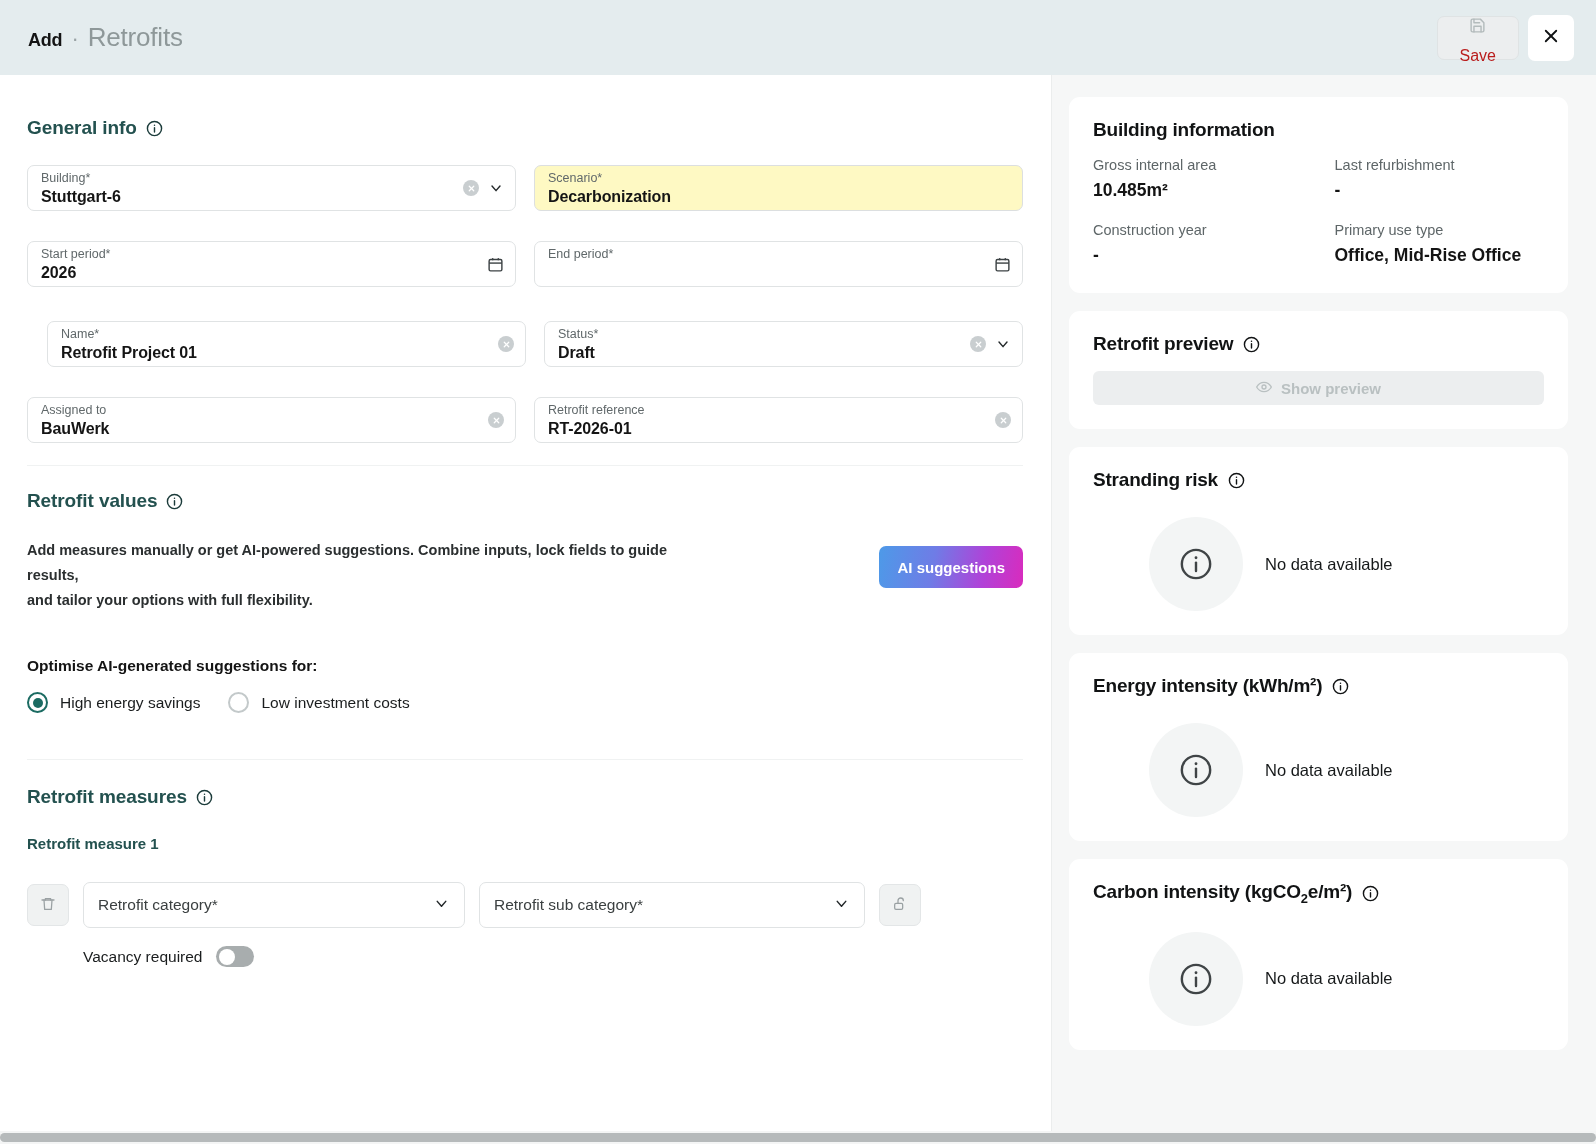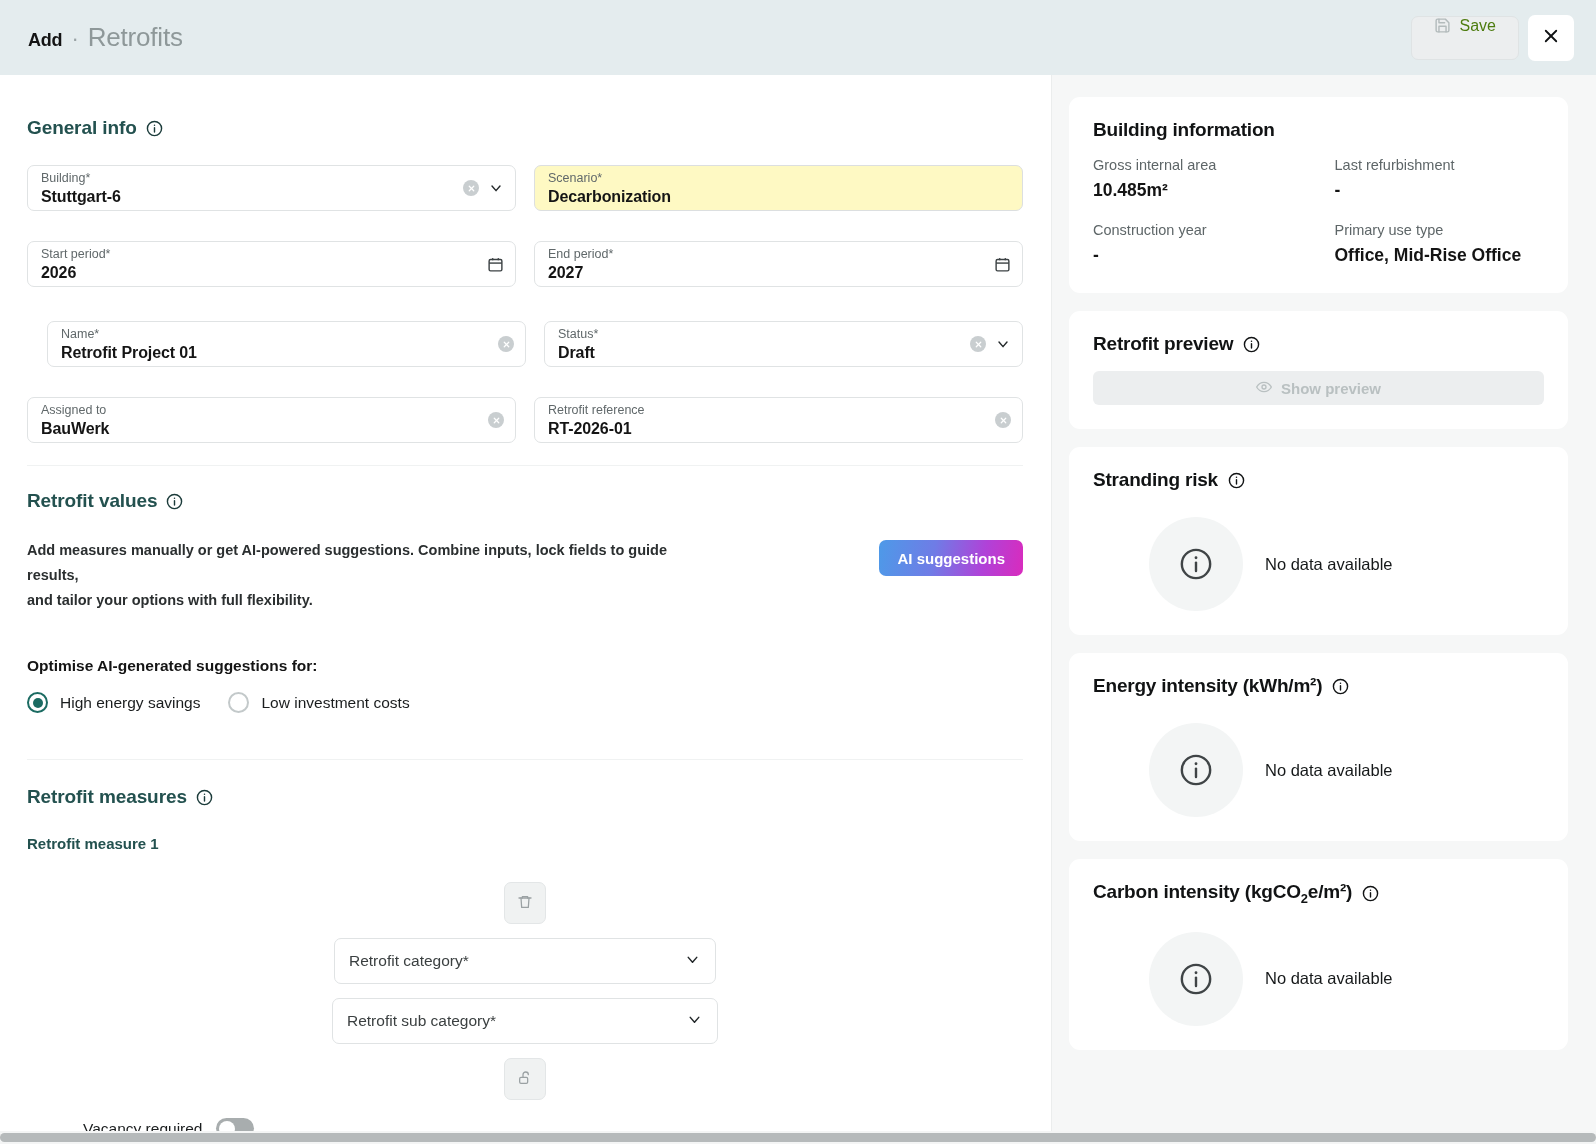--- a/index.html
+++ b/index.html
@@ -16,24 +16,24 @@
     height: 75px; background: #e4ecee;
     display: flex; align-items: center; justify-content: space-between;
     padding: 0 22px 0 28px;
   }
   .title-wrap { display: flex; align-items: baseline; gap: 9px; }
   .title-main { font-size: 18px; font-weight: 700; color: #141414; letter-spacing: -0.2px; }
   .title-dot { font-size: 22px; color: #9aa3a5; }
   .title-sub { font-size: 26px; font-weight: 400; color: #8e9899; letter-spacing: -0.2px; }
   .header-actions { display: flex; align-items: center; gap: 9px; }
   .save-btn {
-    display: flex; gap: 9px;
+    display: flex; align-items: center; gap: 9px;
     height: 44px; padding: 0 22px;
     background: #eceeef; border: 1px solid #dfe3e4; border-radius: 7px;
-    color: #4d7c0f; font-size: 16px; font-weight: 500; cursor: default;
+    color: #b91c1c; font-size: 16px; font-weight: 500; cursor: default; flex-direction: column;
   }
   .close-btn {
     width: 46px; height: 46px; background: #ffffff; border: none; border-radius: 7px;
     display: flex; align-items: center; justify-content: center; cursor: pointer;
   }
 
   
   .body-wrap { display: flex; height: 1069px; background: #fff; }
   .main-col {
     width: 1051px; padding: 42px 28px 0 27px;
@@ -73,42 +73,42 @@
   }
   .chev, .cal-ic { display: flex; align-items: center; }
 
   .divider { height: 1px; background: #f0f2f2; margin: 22px 0 0 0; }
 
   
   .rv-block { padding-top: 24px; }
   .rv-row { display: flex; justify-content: space-between; align-items: flex-start; margin-top: 26px; }
   .rv-desc { font-size: 14.5px; color: #2b2f30; line-height: 25px; max-width: 680px; font-weight: bold; }
   .ai-btn {
-    height: 36px; padding: 0 18px; border: none; border-radius: 7px;
+    height: 42px; padding: 0 18px; border: none; border-radius: 7px;
     background: linear-gradient(100deg, #4d9ae8 0%, #6f7ce6 38%, #b042d8 72%, #d92bbd 100%);
     color: #fff; font-size: 15px; font-weight: 700; cursor: pointer;
     display: flex; align-items: center; white-space: nowrap;
-    margin-top: 2px;
+    margin-top: 8px;
   }
   .opt-label { font-size: 15.5px; font-weight: 700; color: #141414; margin-top: 44px; }
   .radio-row { display: flex; align-items: center; gap: 28px; margin-top: 17px; }
   .radio-item { display: flex; align-items: center; gap: 12px; cursor: pointer; }
   .radio {
     width: 21px; height: 21px; border-radius: 50%;
     border: 2px solid #c3c9ca; background: #fff;
     display: flex; align-items: center; justify-content: center;
   }
   .radio.on { border-color: #1b6b62; }
   .radio.on::after { content: ""; width: 10px; height: 10px; border-radius: 50%; background: #1b6b62; }
   .radio-txt { font-size: 15.5px; color: #1a1d1e; }
 
   
   .rm-block { padding-top: 26px; }
   .rm-sub { color: #23514f; font-size: 15px; font-weight: 700; margin-top: 27px; }
-  .measure-row { display: flex; align-items: center; gap: 14px; margin-top: 30px; flex-direction: column; }
+  .measure-row { display: flex; align-items: center; gap: 14px; margin-top: 30px; }
   .icon-btn {
     width: 42px; height: 42px; background: #f0f2f2; border: 1px solid #e3e6e7;
     border-radius: 7px; display: flex; align-items: center; justify-content: center;
     cursor: pointer; flex: none;
   }
   .select {
     height: 46px; border: 1px solid #e0e3e4; border-radius: 7px; background: #fff;
     display: flex; align-items: center; justify-content: space-between;
     padding: 0 14px; cursor: pointer;
   }
@@ -242,21 +242,20 @@
                   <rect x="3" y="5" width="18" height="16" rx="2"></rect>
                   <line x1="3" y1="10" x2="21" y2="10"></line>
                   <line x1="8" y1="3" x2="8" y2="6"></line>
                   <line x1="16" y1="3" x2="16" y2="6"></line>
                 </svg>
             </span>
           </div>
         </div>
         <div class="field">
           <div class="field-label">End period*</div>
-          <div class="field-value">2027</div>
           <div class="field-icons">
             <span class="cal-ic">
               <svg width="17" height="17" viewBox="0 0 24 24" fill="none" stroke="#3c4244" stroke-width="2">
                   <rect x="3" y="5" width="18" height="16" rx="2"></rect>
                   <line x1="3" y1="10" x2="21" y2="10"></line>
                   <line x1="8" y1="3" x2="8" y2="6"></line>
                   <line x1="16" y1="3" x2="16" y2="6"></line>
                 </svg>
             </span>
           </div>

